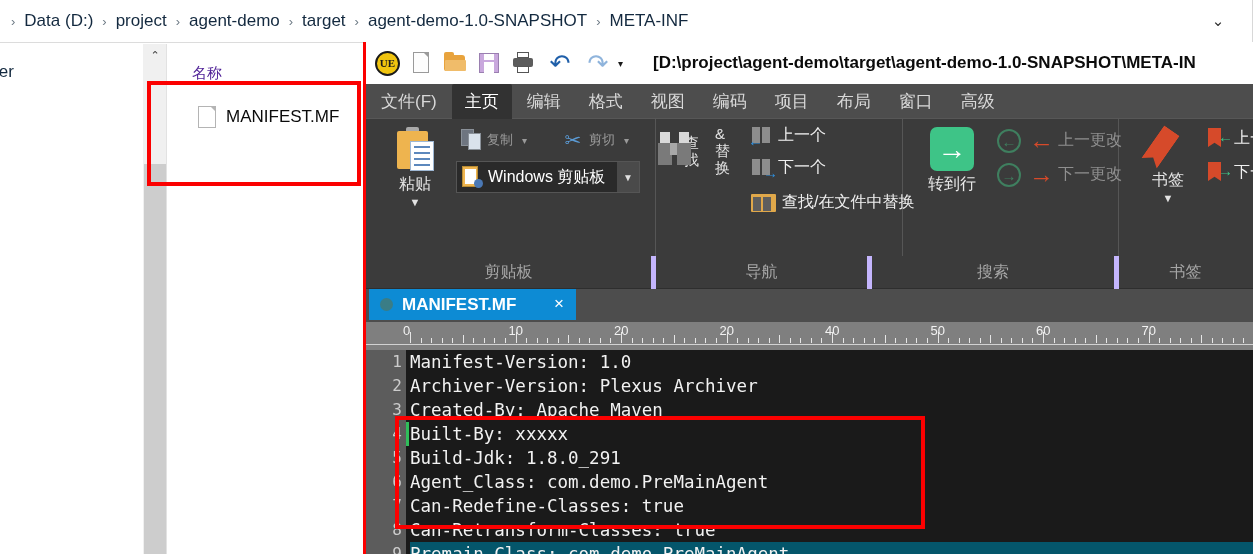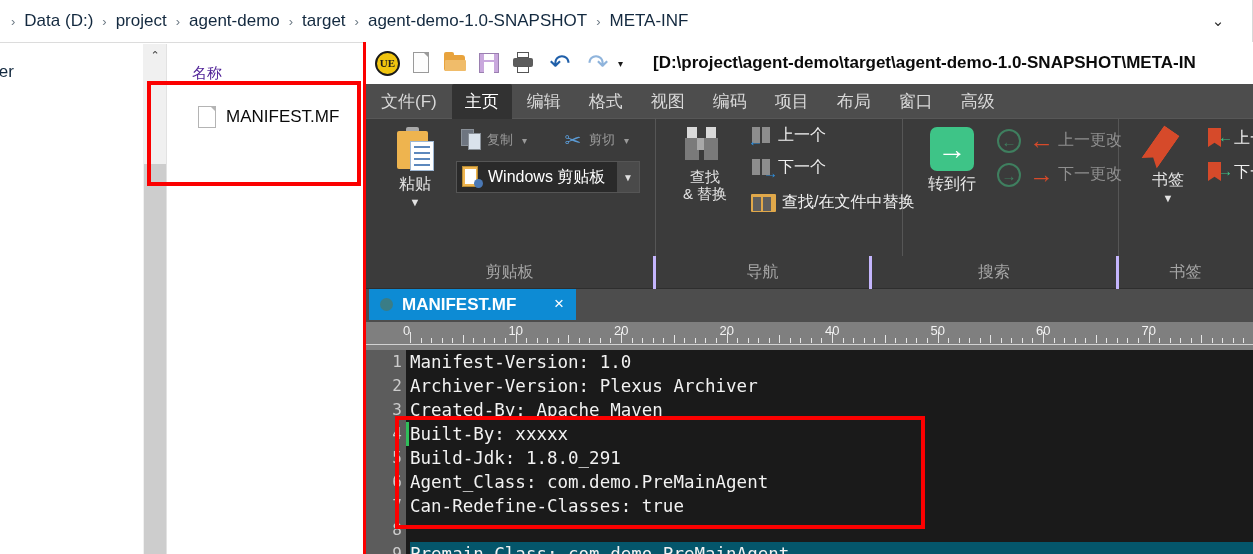--- a/index.html
+++ b/index.html
@@ -314,22 +314,22 @@
   }
   #clip-sel-caret {
     position: absolute; right: 0; top: 0; width: 22px; height: 30px;
     background: #4a4a4a;
     display: flex; align-items: center; justify-content: center;
     font-size: 10px; color: #e0e0e0;
   }
 
   
   #find-btn {
-    position: absolute; left: 12px; top: 6px; width: 74px;
-    display: flex; flex-direction: column; align-items: center;
+    position: absolute; left: 0; top: 6px; width: 74px;
+    display: flex; flex-direction: row; align-items: center; gap: 16px;
   }
   #binocular {
     position: relative; width: 44px; height: 42px;
   }
   #binocular .lt { position:absolute; left:4px; top:2px; width:10px; height:11px; background:#d9d9d9; }
   #binocular .rt { position:absolute; left:23px; top:2px; width:10px; height:11px; background:#d9d9d9; }
   #binocular .lb { position:absolute; left:2px; top:13px; width:14px; height:22px; background:#7a7a7a; }
   #binocular .rb { position:absolute; left:21px; top:13px; width:14px; height:22px; background:#7a7a7a; }
   #binocular .ct { position:absolute; left:14px; top:13px; width:9px; height:12px; background:#a8a8a8; }
   #find-label1 { font-size: 15px; color: #e3e3e3; margin-top: 1px; line-height: 17px; }
@@ -403,21 +403,21 @@
 
   
   #ribbon-footer {
     position: absolute; left: 0; top: 214px; width: 887px; height: 33px;
     background: #3b3b3b; display: flex;
     border-bottom: 1px solid #2e2e2e;
   }
   .grp-footer {
     height: 33px; display: flex; align-items: center; justify-content: center;
     font-size: 16px; color: #a5a5a5;
-    border-right: 3px solid #c4b5fd;
+    border-right: 5px solid #c4b5fd;
   }
   #ft-clipboard { width: 290px; }
   #ft-search { width: 247px; }
   #ft-navigation { width: 216px; }
   #ft-bookmarks { width: 133px; border-right: none; }
 
   
   #ue-tabstrip {
     position: absolute; left: 0; top: 247px; width: 887px; height: 33px;
     background: #4d4d4d;
@@ -843,20 +843,21 @@
       <div id="modmark"></div>
       <div id="curline-hl"></div>
       <div id="code">
           <div class="code-line" style="top: 0px;">Manifest-Version: 1.0</div>
           <div class="code-line" style="top: 24px;">Archiver-Version: Plexus Archiver</div>
           <div class="code-line" style="top: 48px;">Created-By: Apache Maven</div>
           <div class="code-line" style="top: 72px;">Built-By: xxxxx</div>
           <div class="code-line" style="top: 96px;">Build-Jdk: 1.8.0_291</div>
           <div class="code-line" style="top: 120px;">Agent_Class: com.demo.PreMainAgent</div>
           <div class="code-line" style="top: 144px;">Can-Redefine-Classes: true</div>
+          <div class="code-line" style="top: 168px;">Can-Retransform-Classes: true</div>
           <div class="code-line" style="top: 192px;">Premain-Class: com.demo.PreMainAgent</div>
           <div class="code-line" style="top: 216px;"></div>
           <div class="code-line" style="top: 240px;"></div>
         </div>
     </div>
 
   </div>
 
   <div id="annot-code"></div>
 

